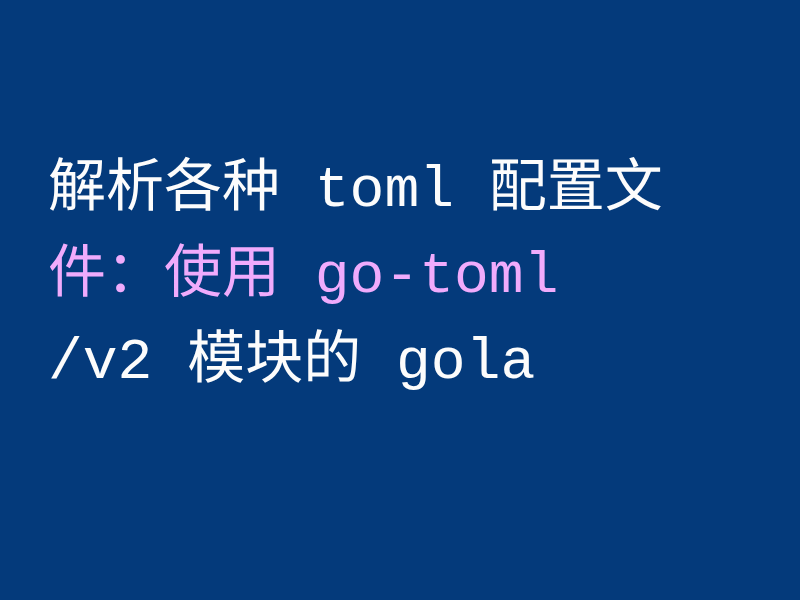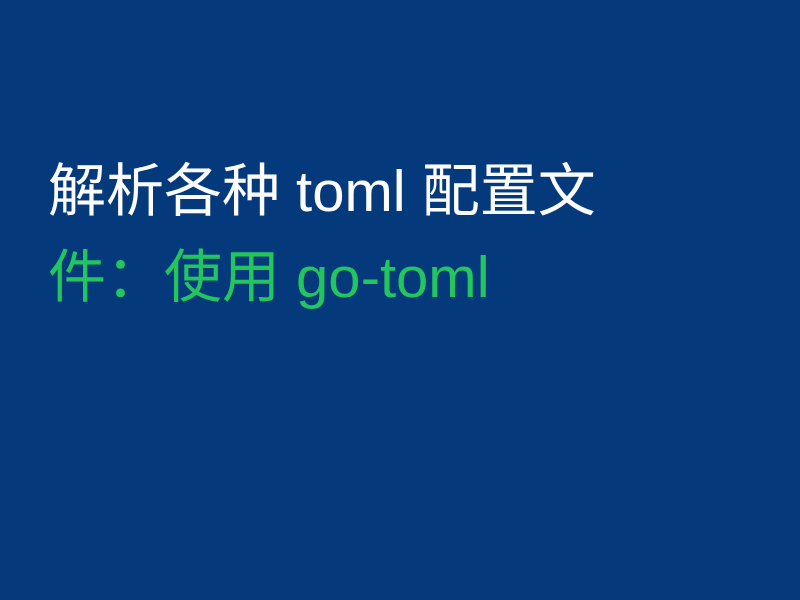--- a/index.html
+++ b/index.html
@@ -26,32 +26,33 @@
   #title-block {
     position: absolute;
     left: 48px;
     top: 148px;
     width: 620px;
   }
 
   .title-line {
     display: block;
     color: #FCFCFC;
-    font-family: Liberation Sans, sans-serif;
+    font-family: Liberation Mono, monospace;
     font-size: 58px;
     font-weight: 400;
     line-height: 86px;
     letter-spacing: 0px;
     white-space: pre;
     text-rendering: optimizeLegibility;
   }
 </style>
 </head>
 <body>
 
 <div id="title-card" style="background: rgb(4, 58, 123);">
 
   <div id="title-block">
     <span class="title-line" style="color: rgb(252, 252, 252);">解析各种 toml 配置文</span>
-    <span class="title-line" style="color: #22c55e;">件：使用 go-toml</span>
+    <span class="title-line" style="color: #f0abfc;">件：使用 go-toml</span>
+    <span class="title-line" style="color: rgb(252, 252, 252);">/v2 模块的 gola</span>
   </div>
 
 </div>
 
 </body></html>

